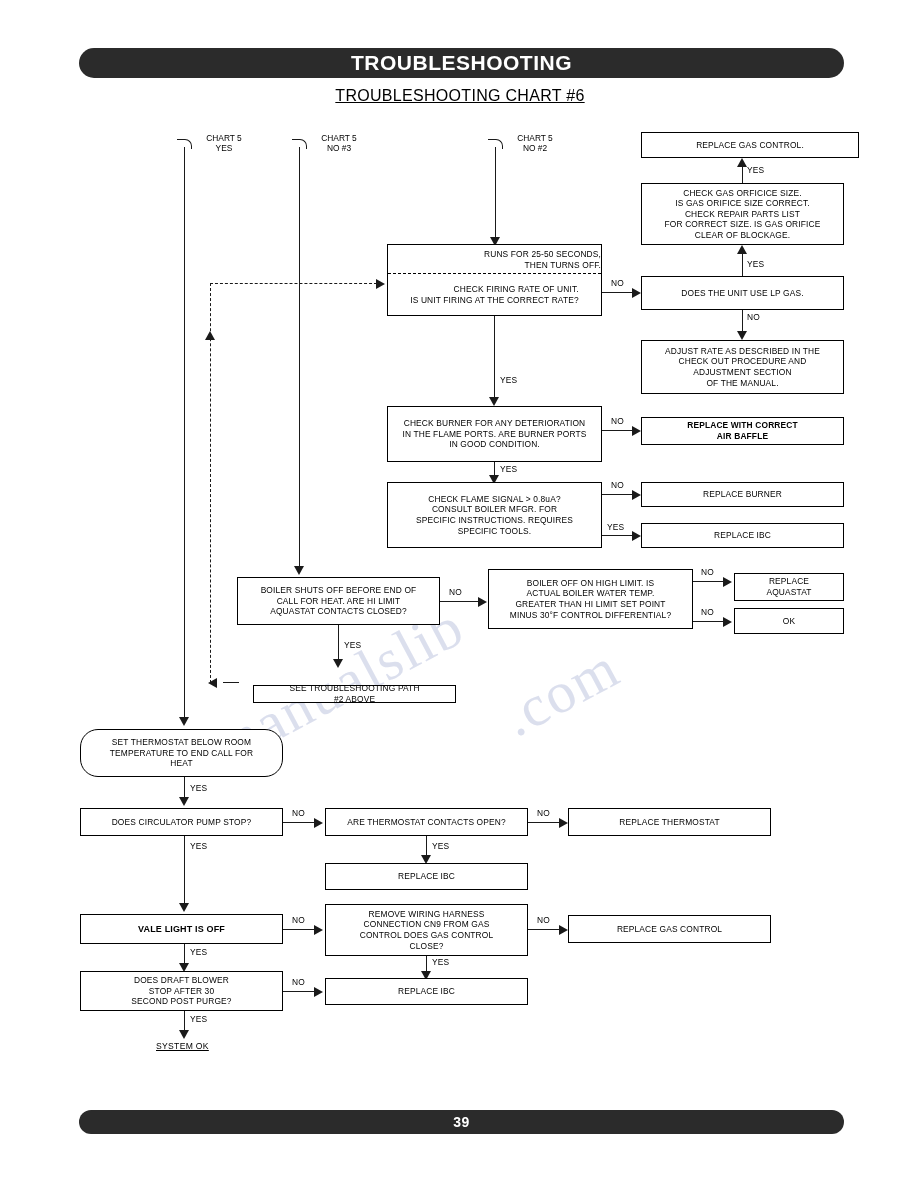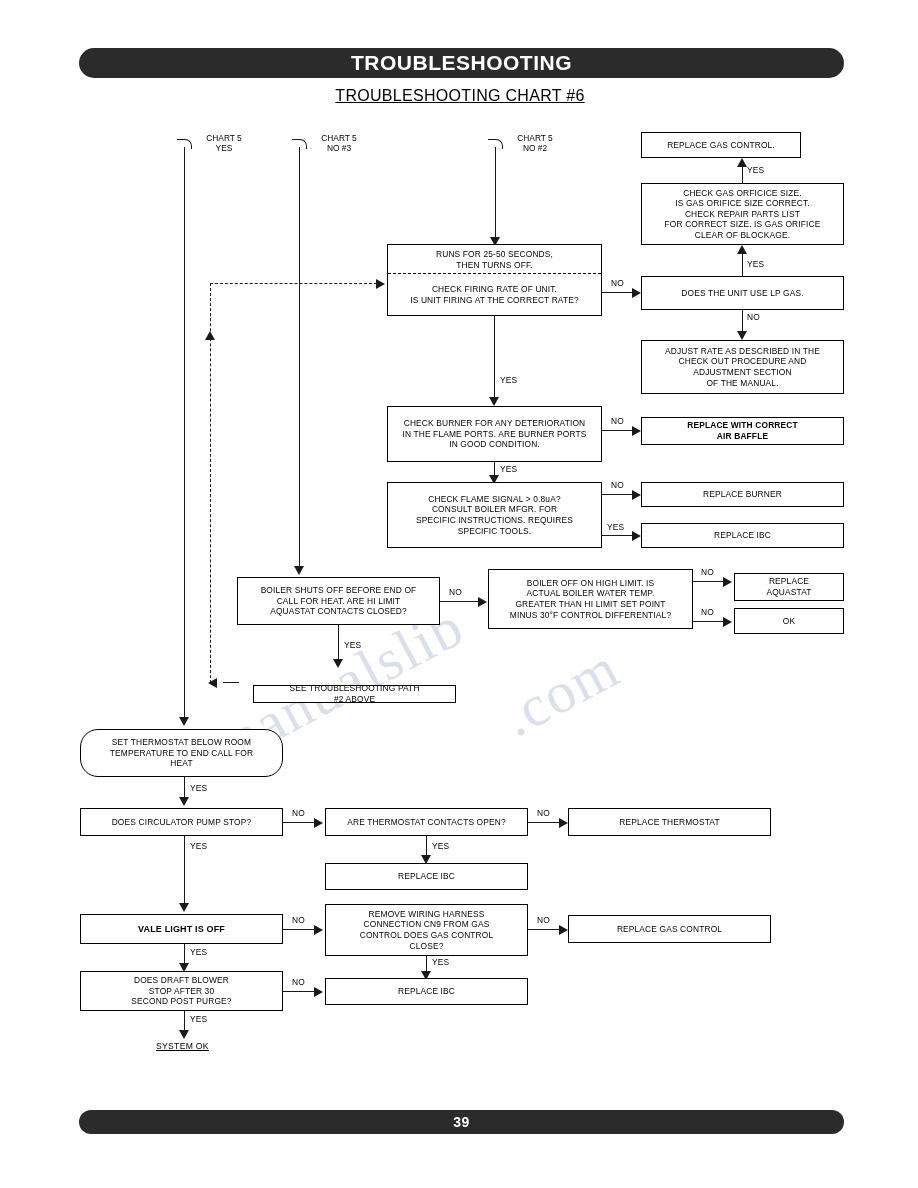--- a/index.html
+++ b/index.html
@@ -195,21 +195,21 @@
 
   <div class="ln v" style="left:183px;top:146px;height:575px;"></div>
   <div class="arr down" style="left:178px;top:716px;"></div>
 
   <div class="ln v" style="left:298px;top:146px;height:424px;"></div>
   <div class="arr down" style="left:293px;top:565px;"></div>
 
   <div class="ln v" style="left:494px;top:146px;height:94px;"></div>
   <div class="arr down" style="left:489px;top:236px;"></div>
 
-  <div class="box" style="left:640px;top:131px;width:160px;height:26px;">
+  <div class="box" style="left:640px;top:131px;width:218px;height:26px;">
     <span class="txt">REPLACE GAS CONTROL.</span>
   </div>
 
   <div class="ln v" style="left:741px;top:166px;height:16px;"></div>
   <div class="arr up" style="left:736px;top:157px;"></div>
   <div class="elbl" style="left:746px;top:164px;">YES</div>
 
   <div class="box" style="left:640px;top:182px;width:203px;height:62px;">
     <span class="txt">CHECK GAS ORFICICE SIZE.
 IS GAS ORIFICE SIZE CORRECT.
@@ -230,21 +230,21 @@
   <div class="arr down" style="left:736px;top:330px;"></div>
   <div class="elbl" style="left:746px;top:311px;">NO</div>
 
   <div class="box" style="left:640px;top:339px;width:203px;height:54px;">
     <span class="txt">ADJUST RATE AS DESCRIBED IN THE
 CHECK OUT PROCEDURE AND
 ADJUSTMENT SECTION
 OF THE MANUAL.</span>
   </div>
 
-  <div class="box split" style="left:386px;top:243px;width:215px;height:72px;">
+  <div class="box split" style="left:386px;top:243px;width:215px;height:72px;text-align:right;">
     <span class="seg1">RUNS FOR 25-50 SECONDS,
 THEN TURNS OFF.</span>
     <span class="seg2">CHECK FIRING RATE OF UNIT.
 IS UNIT FIRING AT THE CORRECT RATE?</span>
   </div>
 
   <div class="ln h" style="left:601px;top:291px;width:34px;"></div>
   <div class="arr right" style="left:631px;top:287px;"></div>
   <div class="elbl" style="left:610px;top:277px;">NO</div>
 

